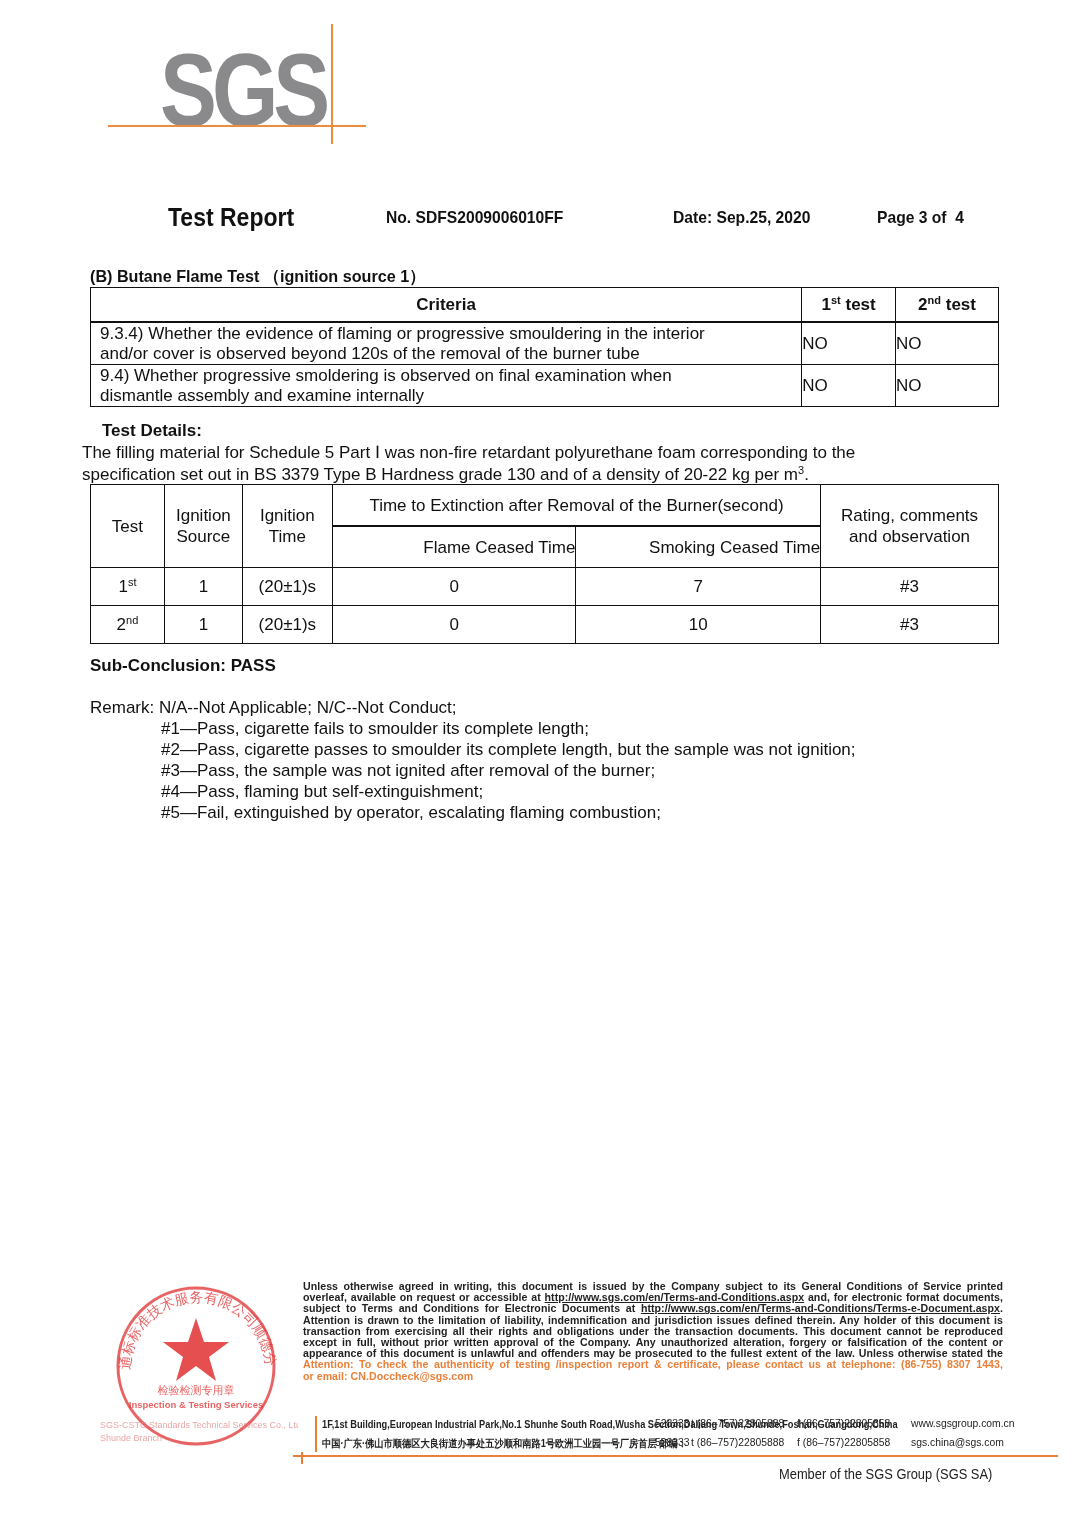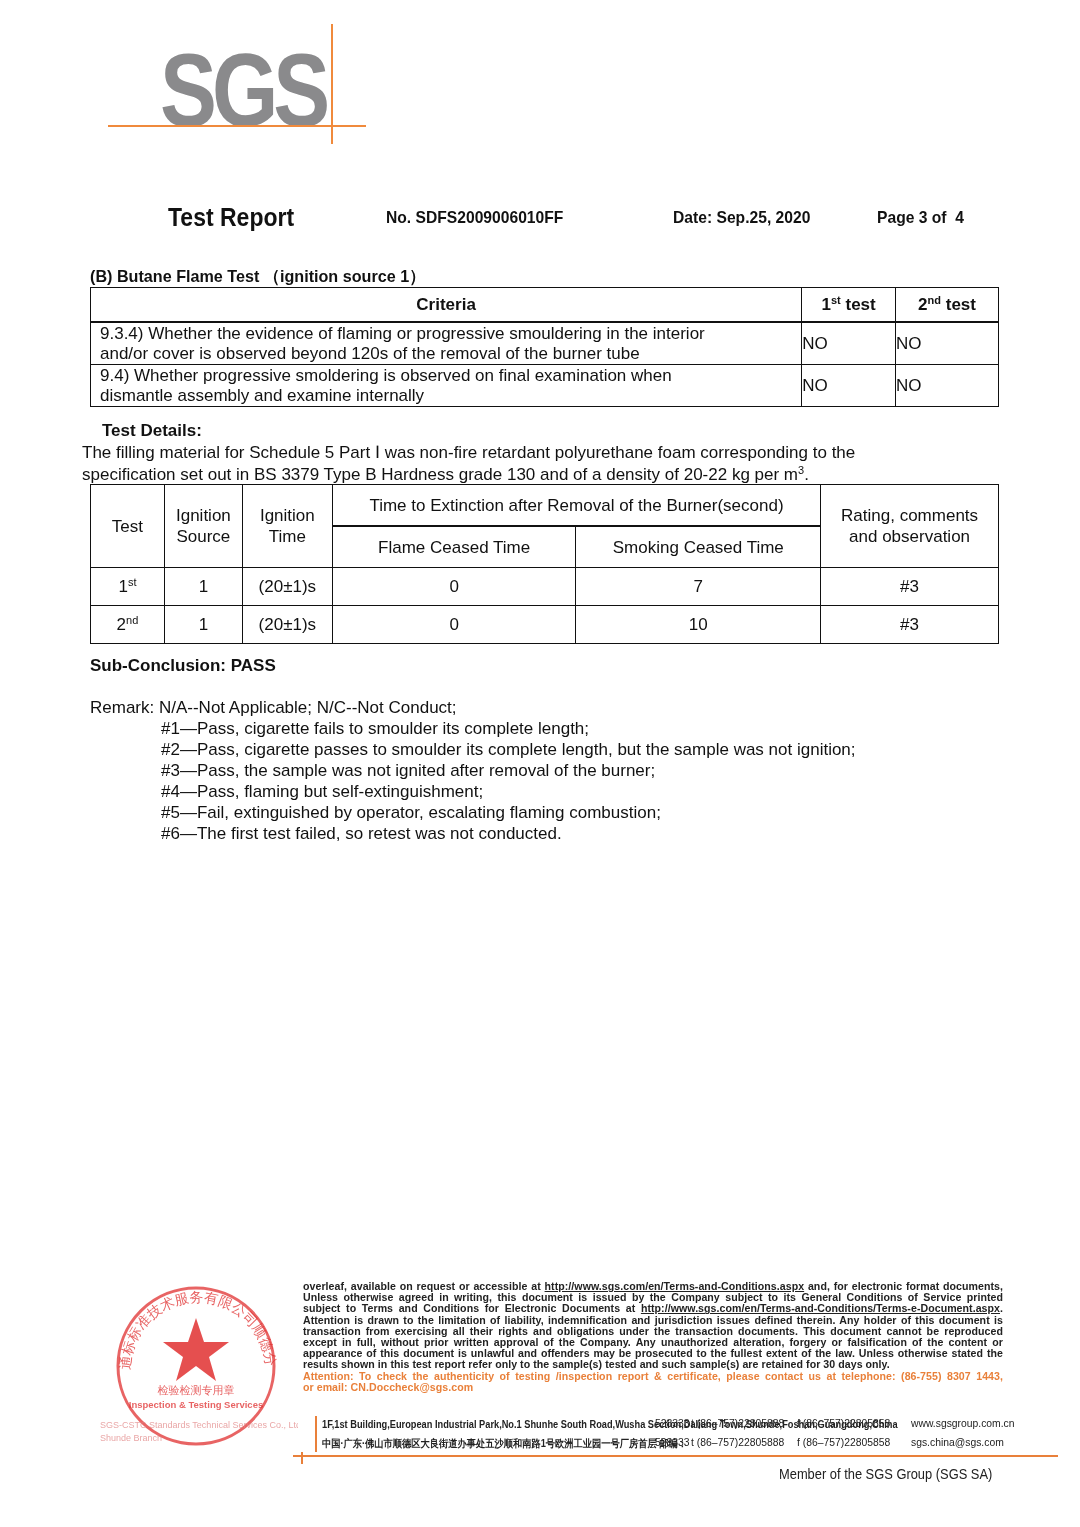--- a/index.html
+++ b/index.html
@@ -30,21 +30,21 @@
   #criteria-table td.crit { padding-left: 9px; line-height: 20px; text-align: left; }
   #criteria-table td.res { text-align: left; }
   sup { font-size: 11px; vertical-align: 6px; line-height: 0; }
 
   #details-title { left: 90px; top: 421px; font-size: 17px; font-weight: bold; margin-left: 12px; }
   #details-text { left: 82px; top: 442px; font-size: 17px; line-height: 22px; width: 910px; }
 
   #details-table { left: 90px; top: 484px; width: 909px; }
   #details-table td { text-align: center; line-height: 21px; }
   #details-table tr.h1 td { height: 40px; }
-  #details-table tr.h2 td { height: 40px; }
+  #details-table tr.h2 td { height: 40px; text-align: right; }
   #details-table tr.data td { height: 37px; }
   #details-table td.span-head { border-bottom-width: 2px; }
 
   #subconc { left: 90px; top: 656px; font-size: 17px; font-weight: bold; }
   #subconc .u { }
 
   #remark { left: 90px; top: 697px; font-size: 17px; line-height: 21px; }
   #remark .item { padding-left: 71px; }
 
   
@@ -168,49 +168,47 @@
   <span class="u">Sub-Conclusion:</span><span style="white-space:pre"> PASS</span>
 </div>
 
 <div id="remark" class="abs">
   <div>Remark: N/A--Not Applicable; N/C--Not Conduct;</div>
   <div class="item">#1—Pass, cigarette fails to smoulder its complete length;</div>
   <div class="item">#2—Pass, cigarette passes to smoulder its complete length, but the sample was not ignition;</div>
   <div class="item">#3—Pass, the sample was not ignited after removal of the burner;</div>
   <div class="item">#4—Pass, flaming but self-extinguishment;</div>
   <div class="item">#5—Fail, extinguished by operator, escalating flaming combustion;</div>
-  <div class="item">#6—The first test failed, so retest was not conducted.</div>
 </div>
 
 <div id="stamp" class="abs">
   <svg width="200" height="180" viewBox="0 0 200 180">
     <defs>
       <path id="ringPath" d="M 32 92 A 66 66 0 1 1 168 92"></path>
     </defs>
     <circle cx="98" cy="88" r="78" fill="none" stroke="#e03030" stroke-width="3" opacity="0.75"></circle>
     <text font-size="14" fill="#e03030" opacity="0.75" font-family="'DejaVu Sans', sans-serif">
       <textPath href="#ringPath">通标标准技术服务有限公司顺德分公司</textPath>
     </text>
     <polygon points="98,40 106,64 131,64 111,79 118,103 98,88 78,103 85,79 65,64 90,64" fill="#e03030" opacity="0.85"></polygon>
     <text x="98" y="116" text-anchor="middle" font-size="11" fill="#e03030" opacity="0.75" font-family="'DejaVu Serif', serif">检验检测专用章</text>
     <text x="98" y="130" text-anchor="middle" font-size="9.5" font-weight="bold" fill="#e03030" opacity="0.75" font-family="'Liberation Sans', sans-serif">Inspection &amp; Testing Services</text>
     <text x="2" y="150" font-size="9" fill="#e08080" opacity="0.7" font-family="'Liberation Sans', sans-serif">SGS-CSTC Standards Technical Services Co., Ltd.</text>
     <text x="2" y="163" font-size="9" fill="#e08080" opacity="0.7" font-family="'Liberation Sans', sans-serif">Shunde Branch</text>
   </svg>
 </div>
 
 <div id="footer-text" class="abs">
+  <span class="ln">Unless otherwise agreed in writing, this document is issued by the Company subject to its General Conditions of Service printed</span>
   <span class="ln"><span>overleaf, available on request or accessible at </span><span class="u">http://www.sgs.com/en/Terms-and-Conditions.aspx</span><span> and, for electronic format documents,</span></span>
-  <span class="ln">Unless otherwise agreed in writing, this document is issued by the Company subject to its General Conditions of Service printed</span>
   <span class="ln"><span>subject to Terms and Conditions for Electronic Documents at </span><span class="u">http://www.sgs.com/en/Terms-and-Conditions/Terms-e-Document.aspx</span><span>.</span></span>
   <span class="ln">Attention is drawn to the limitation of liability, indemnification and jurisdiction issues defined therein. Any holder of this document is</span>
   <span class="ln">transaction from exercising all their rights and obligations under the transaction documents. This document cannot be reproduced</span>
   <span class="ln">except in full, without prior written approval of the Company. Any unauthorized alteration, forgery or falsification of the content or</span>
   <span class="ln">appearance of this document is unlawful and offenders may be prosecuted to the fullest extent of the law. Unless otherwise stated the</span>
-  <span class="ln" style="text-align-last:left">results shown in this test report refer only to the sample(s) tested and such sample(s) are retained for 30 days only.</span>
   <span class="ln orange">Attention: To check the authenticity of testing /inspection report &amp; certificate, please contact us at telephone: (86-755) 8307 1443,</span>
   <span class="ln orange" style="text-align-last:left">or email: CN.Doccheck@sgs.com</span>
 </div>
 
 <div id="addr-bar" class="abs">
   <div class="addr" style="top:2px">1F,1st Building,European Industrial Park,No.1 Shunhe South Road,Wusha Section,Daliang Town,Shunde,Foshan,Guangdong,China</div>
   <div class="addr" style="top:21px">中国·广东·佛山市顺德区大良街道办事处五沙顺和南路1号欧洲工业园一号厂房首层 邮编：</div>
   <div class="addr-col" style="left:338px;top:1px">528333</div>
   <div class="addr-col" style="left:338px;top:20px">528333</div>
   <div class="addr-col" style="left:374px;top:1px">t (86–757)22805888</div>

